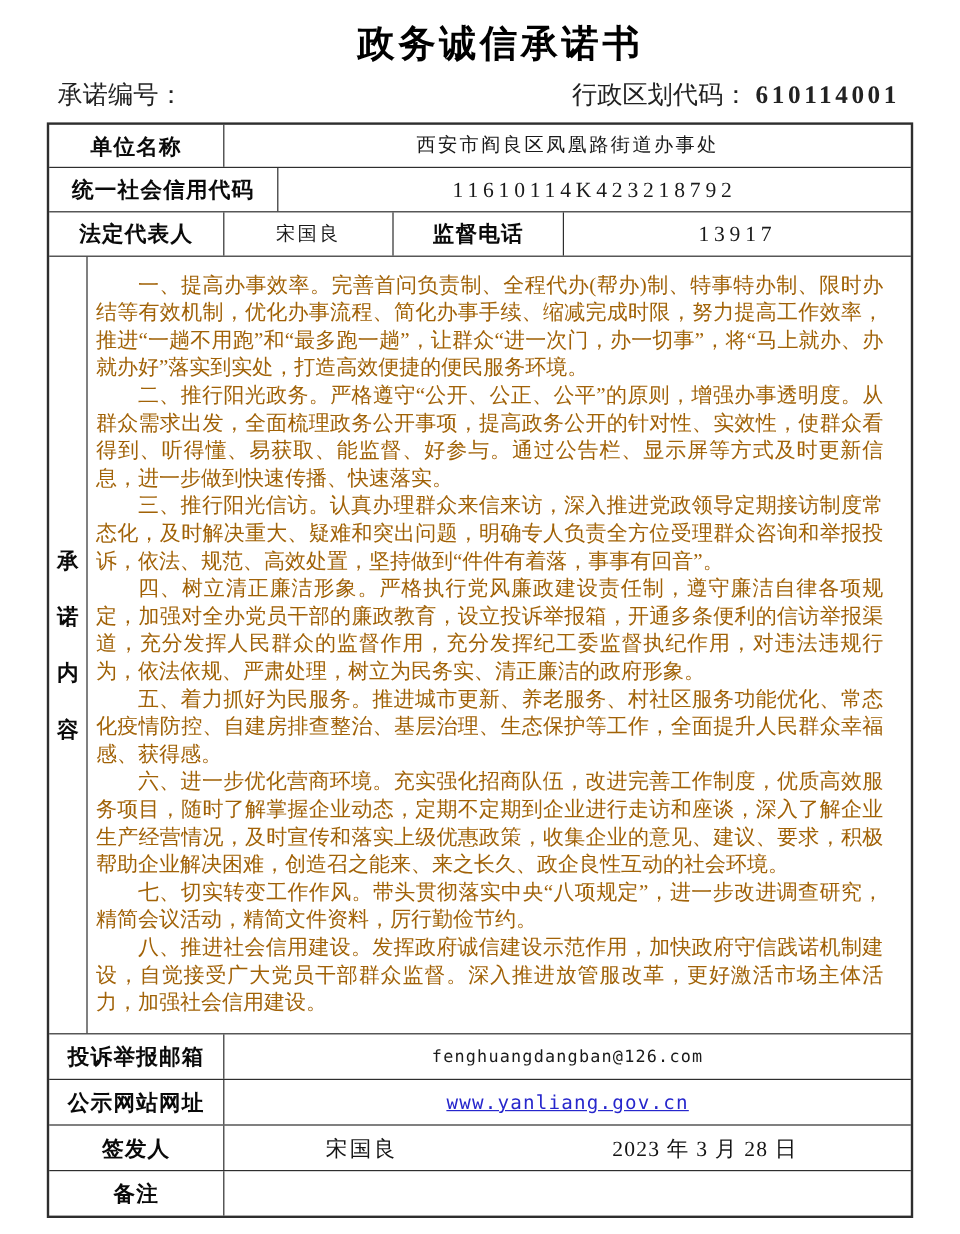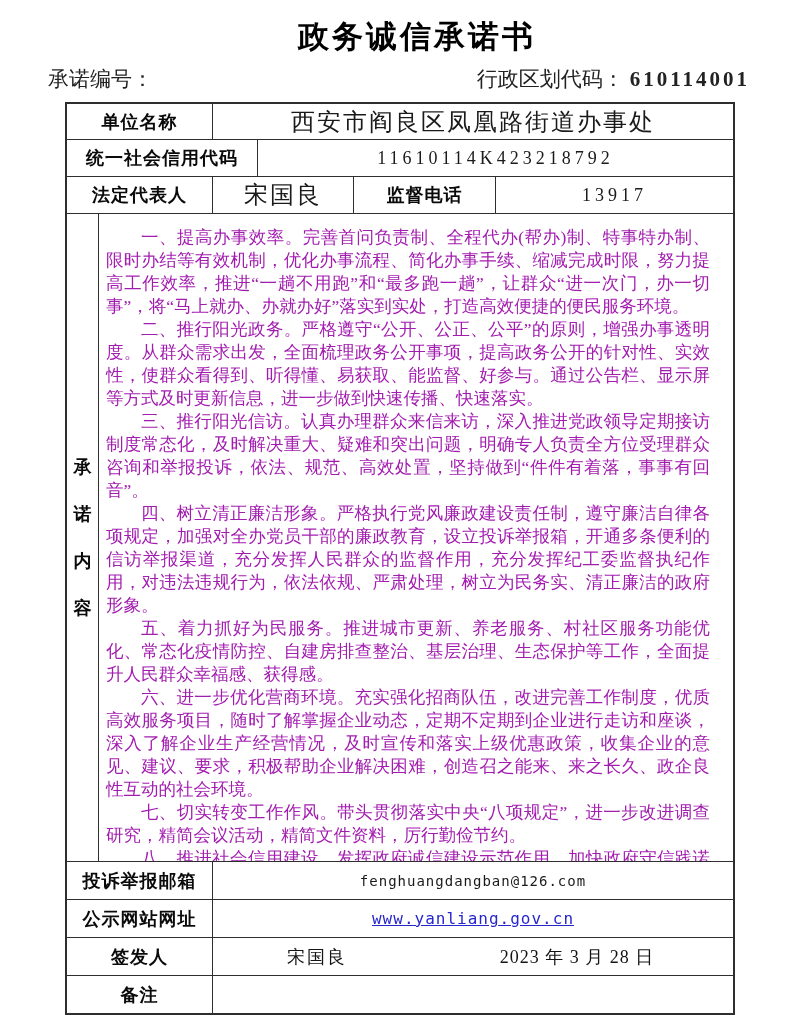--- a/index.html
+++ b/index.html
@@ -15,55 +15,55 @@
     font-family:"Liberation Sans","DejaVu Sans",sans-serif;
     font-weight:700;font-size:31px;letter-spacing:3px;color:#000;padding-left:34px;
   }
   .meta-row{
     display:flex;justify-content:space-between;align-items:baseline;
     padding:0 50px 0 48px;margin-top:7px;font-size:21px;color:#222;
   }
   .meta-row .num{letter-spacing:3px;padding-left:6px;font-weight:bold;}
 
   .doc-table{
-    width:670px;margin:9px auto 0 auto;
+    width:722px;margin:9px auto 0 auto;
     border:2px solid #2e2e2e;box-sizing:border-box;background:#fff;
   }
   .row{display:flex;box-sizing:border-box;border-bottom:1.5px solid #2e2e2e;}
   .row:last-child{border-bottom:none;}
   .cell{
     box-sizing:border-box;border-right:1.5px solid #2e2e2e;
     display:flex;align-items:center;justify-content:center;
     overflow:hidden;
   }
   .cell:last-child{border-right:none;}
   .label{
     font-family:"Liberation Sans","DejaVu Sans",sans-serif;
     font-weight:700;font-size:18px;letter-spacing:1px;color:#0a0a0a;
   }
-  .value{font-size:24px;letter-spacing:2px;color:#1a1a1a;}
+  .value{font-size:16px;letter-spacing:2px;color:#1a1a1a;}
   .value.num{letter-spacing:4px;font-size:18px;}
   .mono{font-family:"DejaVu Sans Mono","Liberation Mono",monospace;font-size:14px;letter-spacing:1px;}
 
   .h36{height:36px;} .h37{height:37px;} .h38{height:38px;}
   .w146{flex:0 0 146px;} .w191{flex:0 0 191px;} .w141{flex:0 0 141px;} .w142{flex:0 0 142px;}
   .grow{flex:1 1 auto;}
 
   .content-row{height:648px;}
   .v-label-cell{flex:0 0 32px;padding:0;}
   .v-label{
     display:block;width:1.15em;
     font-family:"Liberation Sans","DejaVu Sans",sans-serif;
     font-weight:700;font-size:18px;line-height:47px;
     word-break:break-all;text-align:center;color:#0a0a0a;
   }
   .content-cell{
     flex:1 1 auto;display:block;
     padding:12px 23px 0 7px;
-    font-size:17.5px;line-height:23px;color:#a21caf;
+    font-size:17.5px;line-height:23px;color:#a16207;
     text-align:justify;
   }
   .content-cell .para{margin:0;text-indent:2em;}
 
   .issuer-value{display:flex;padding:0;}
   .issuer-name{flex:0 0 40%;display:flex;align-items:center;justify-content:center;font-size:18px;letter-spacing:2px;}
   .issuer-date{flex:0 0 60%;display:flex;align-items:center;justify-content:center;font-size:18px;letter-spacing:1px;}
 
   .link{
     color:#2626cc;text-decoration:underline;cursor:pointer;

